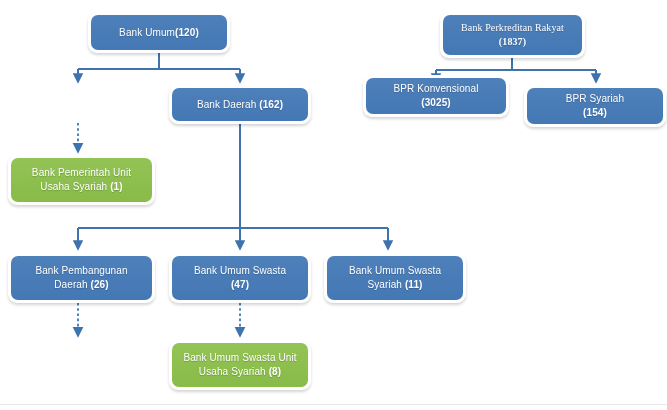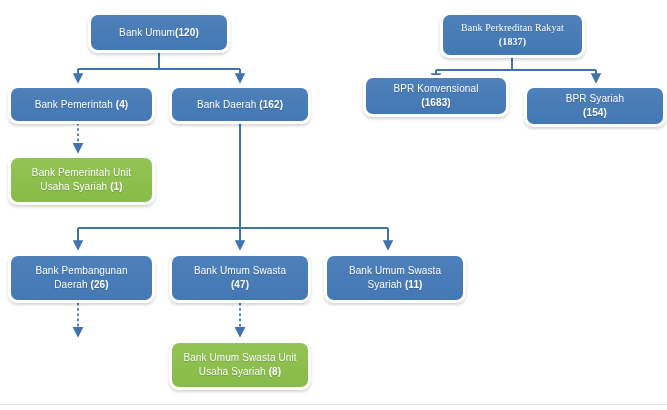--- a/index.html
+++ b/index.html
@@ -126,43 +126,35 @@
 
   <div class="node blue" style="left:440px; top:12px; width:145px; height:46px;font-family:Liberation Serif, serif;">
     <div class="fill">
       <div>
         <span class="txt">Bank Perkreditan Rakyat</span>
         <span class="txt num">(1837)</span>
       </div>
     </div>
   </div>
 
-  <div class="node blue" style="left:8px; top:85px; width:147px; height:39px;">
-    <div class="fill">
-      <div>
-        <span>Bank Pemerintah</span>
-        <span class="num">(4)</span>
-      </div>
-    </div>
-  </div>
 
   <div class="node blue" style="left:169px; top:85px; width:142px; height:39px;">
     <div class="fill">
       <div>
         <span>Bank Daerah</span>
         <span class="num">(162)</span>
       </div>
     </div>
   </div>
 
   <div class="node blue" style="left:363px; top:75px; width:146px; height:42px;">
     <div class="fill">
       <div>
         <span class="txt">BPR Konvensional</span>
-        <span class="txt num">(1683)</span>
+        <span class="txt num">(3025)</span>
       </div>
     </div>
   </div>
 
   <div class="node blue" style="left:524px; top:85px; width:142px; height:42px;">
     <div class="fill">
       <div>
         <span class="txt">BPR Syariah</span>
         <span class="txt num">(154)</span>
       </div>

